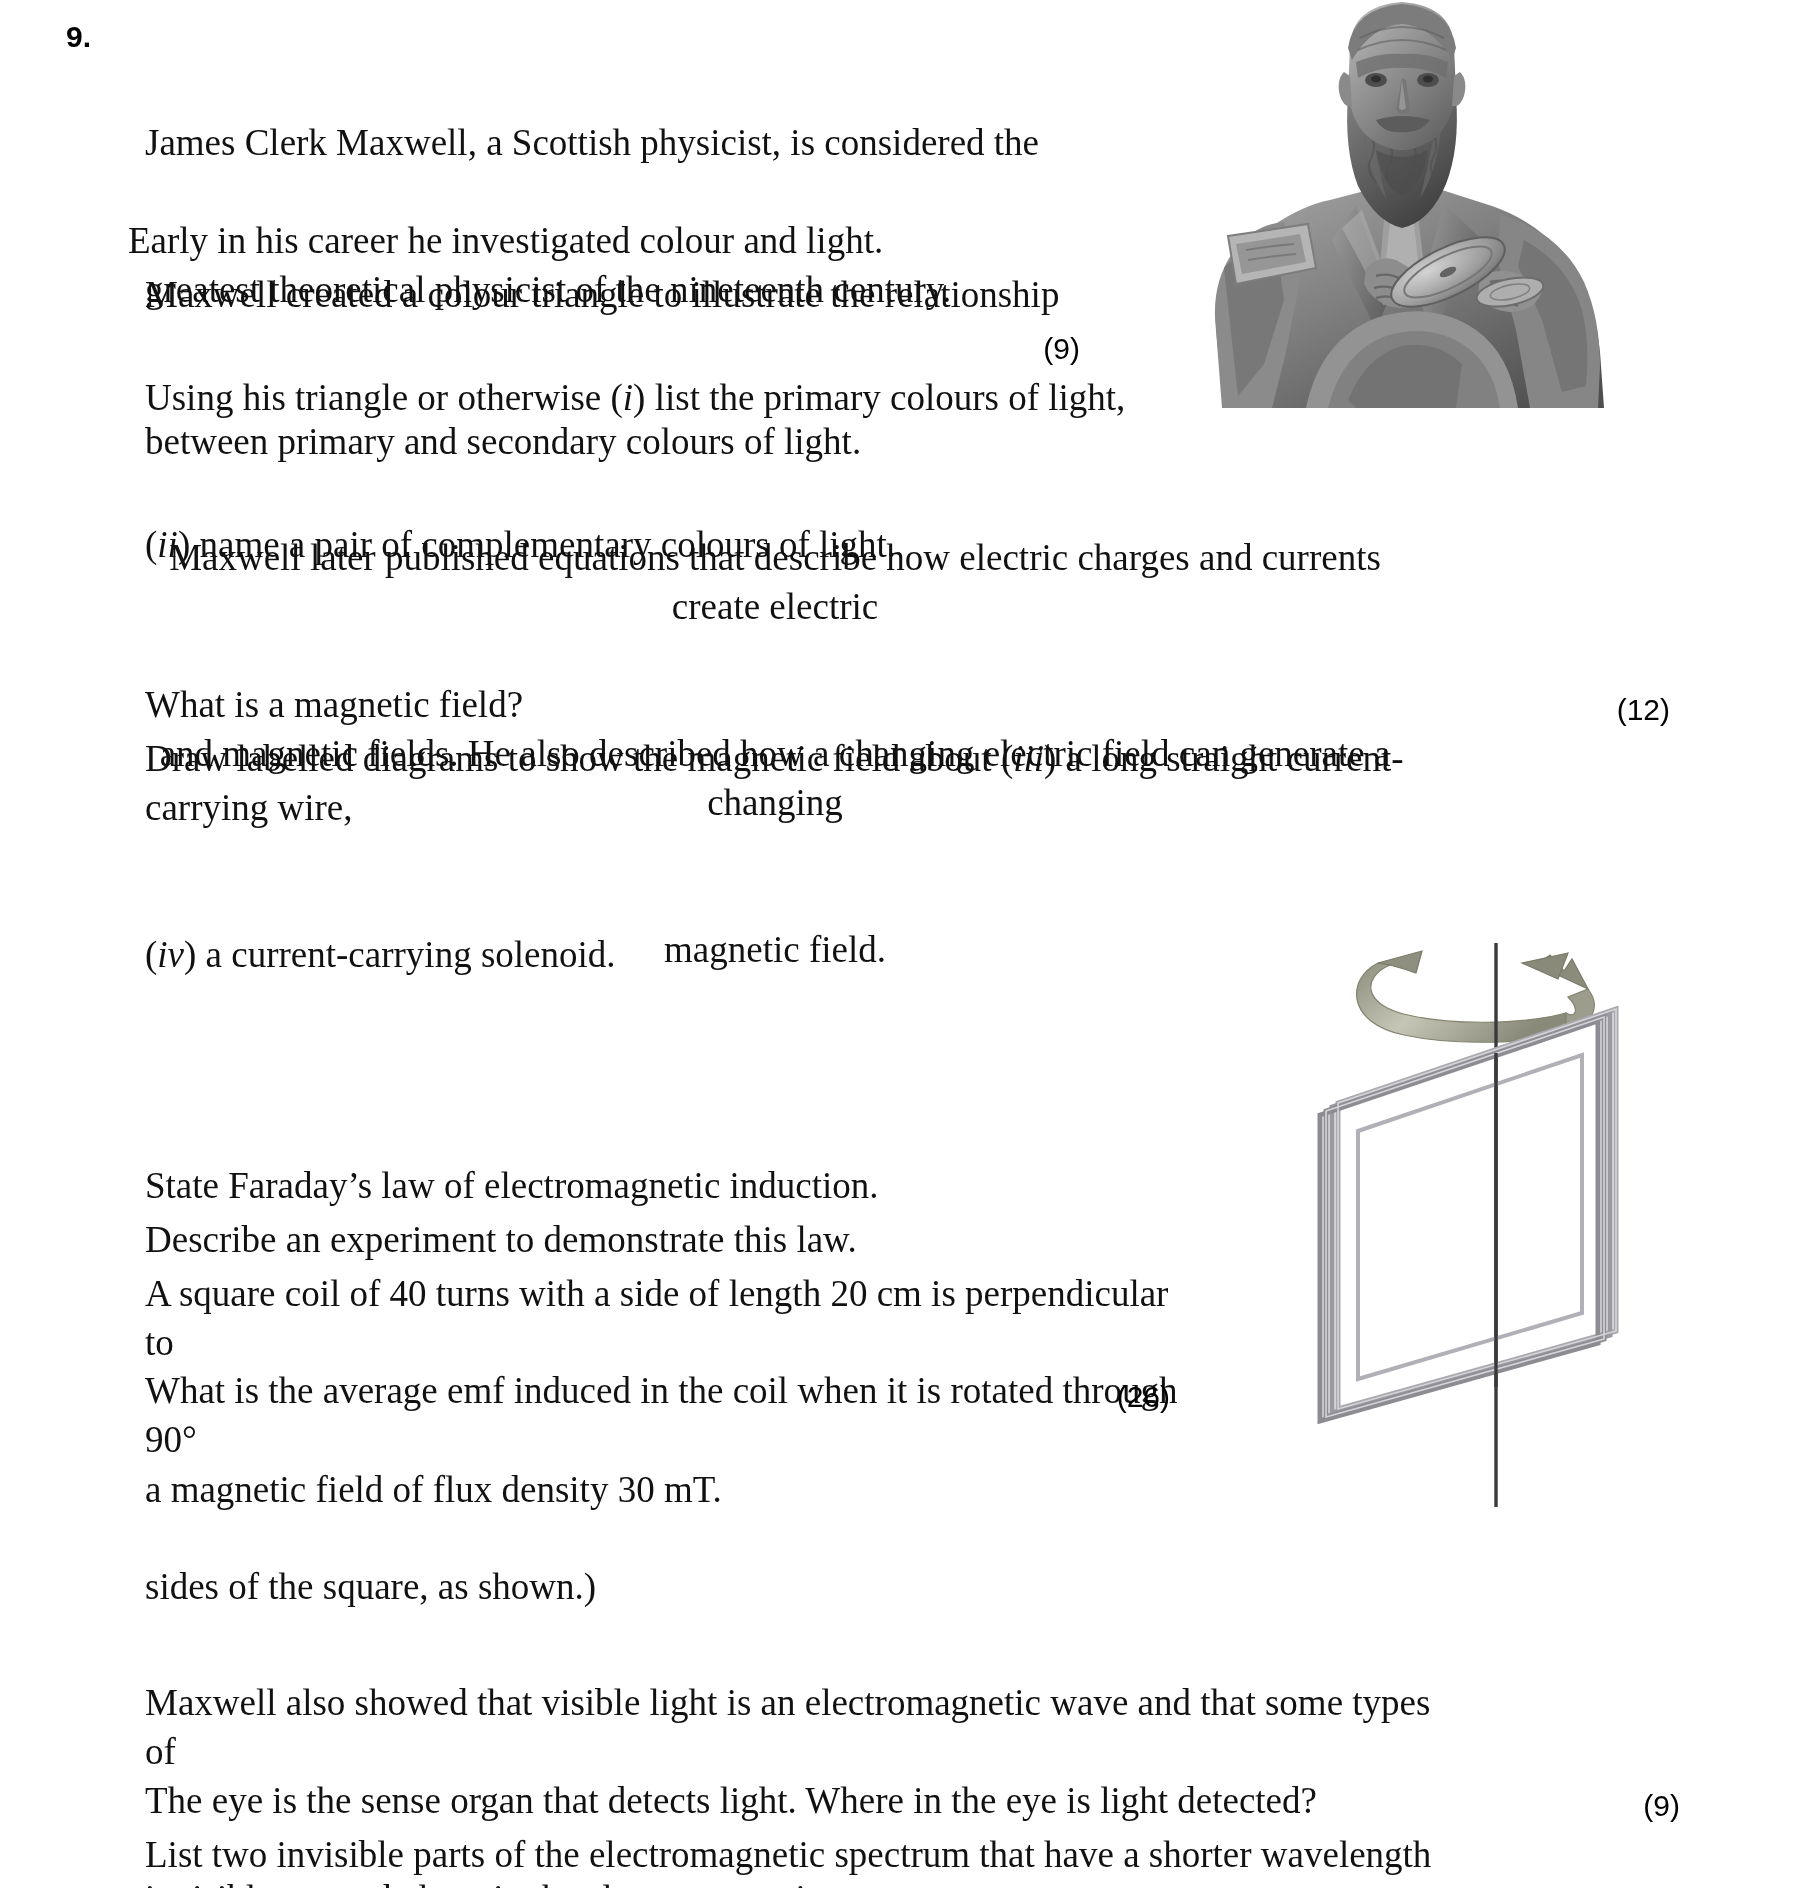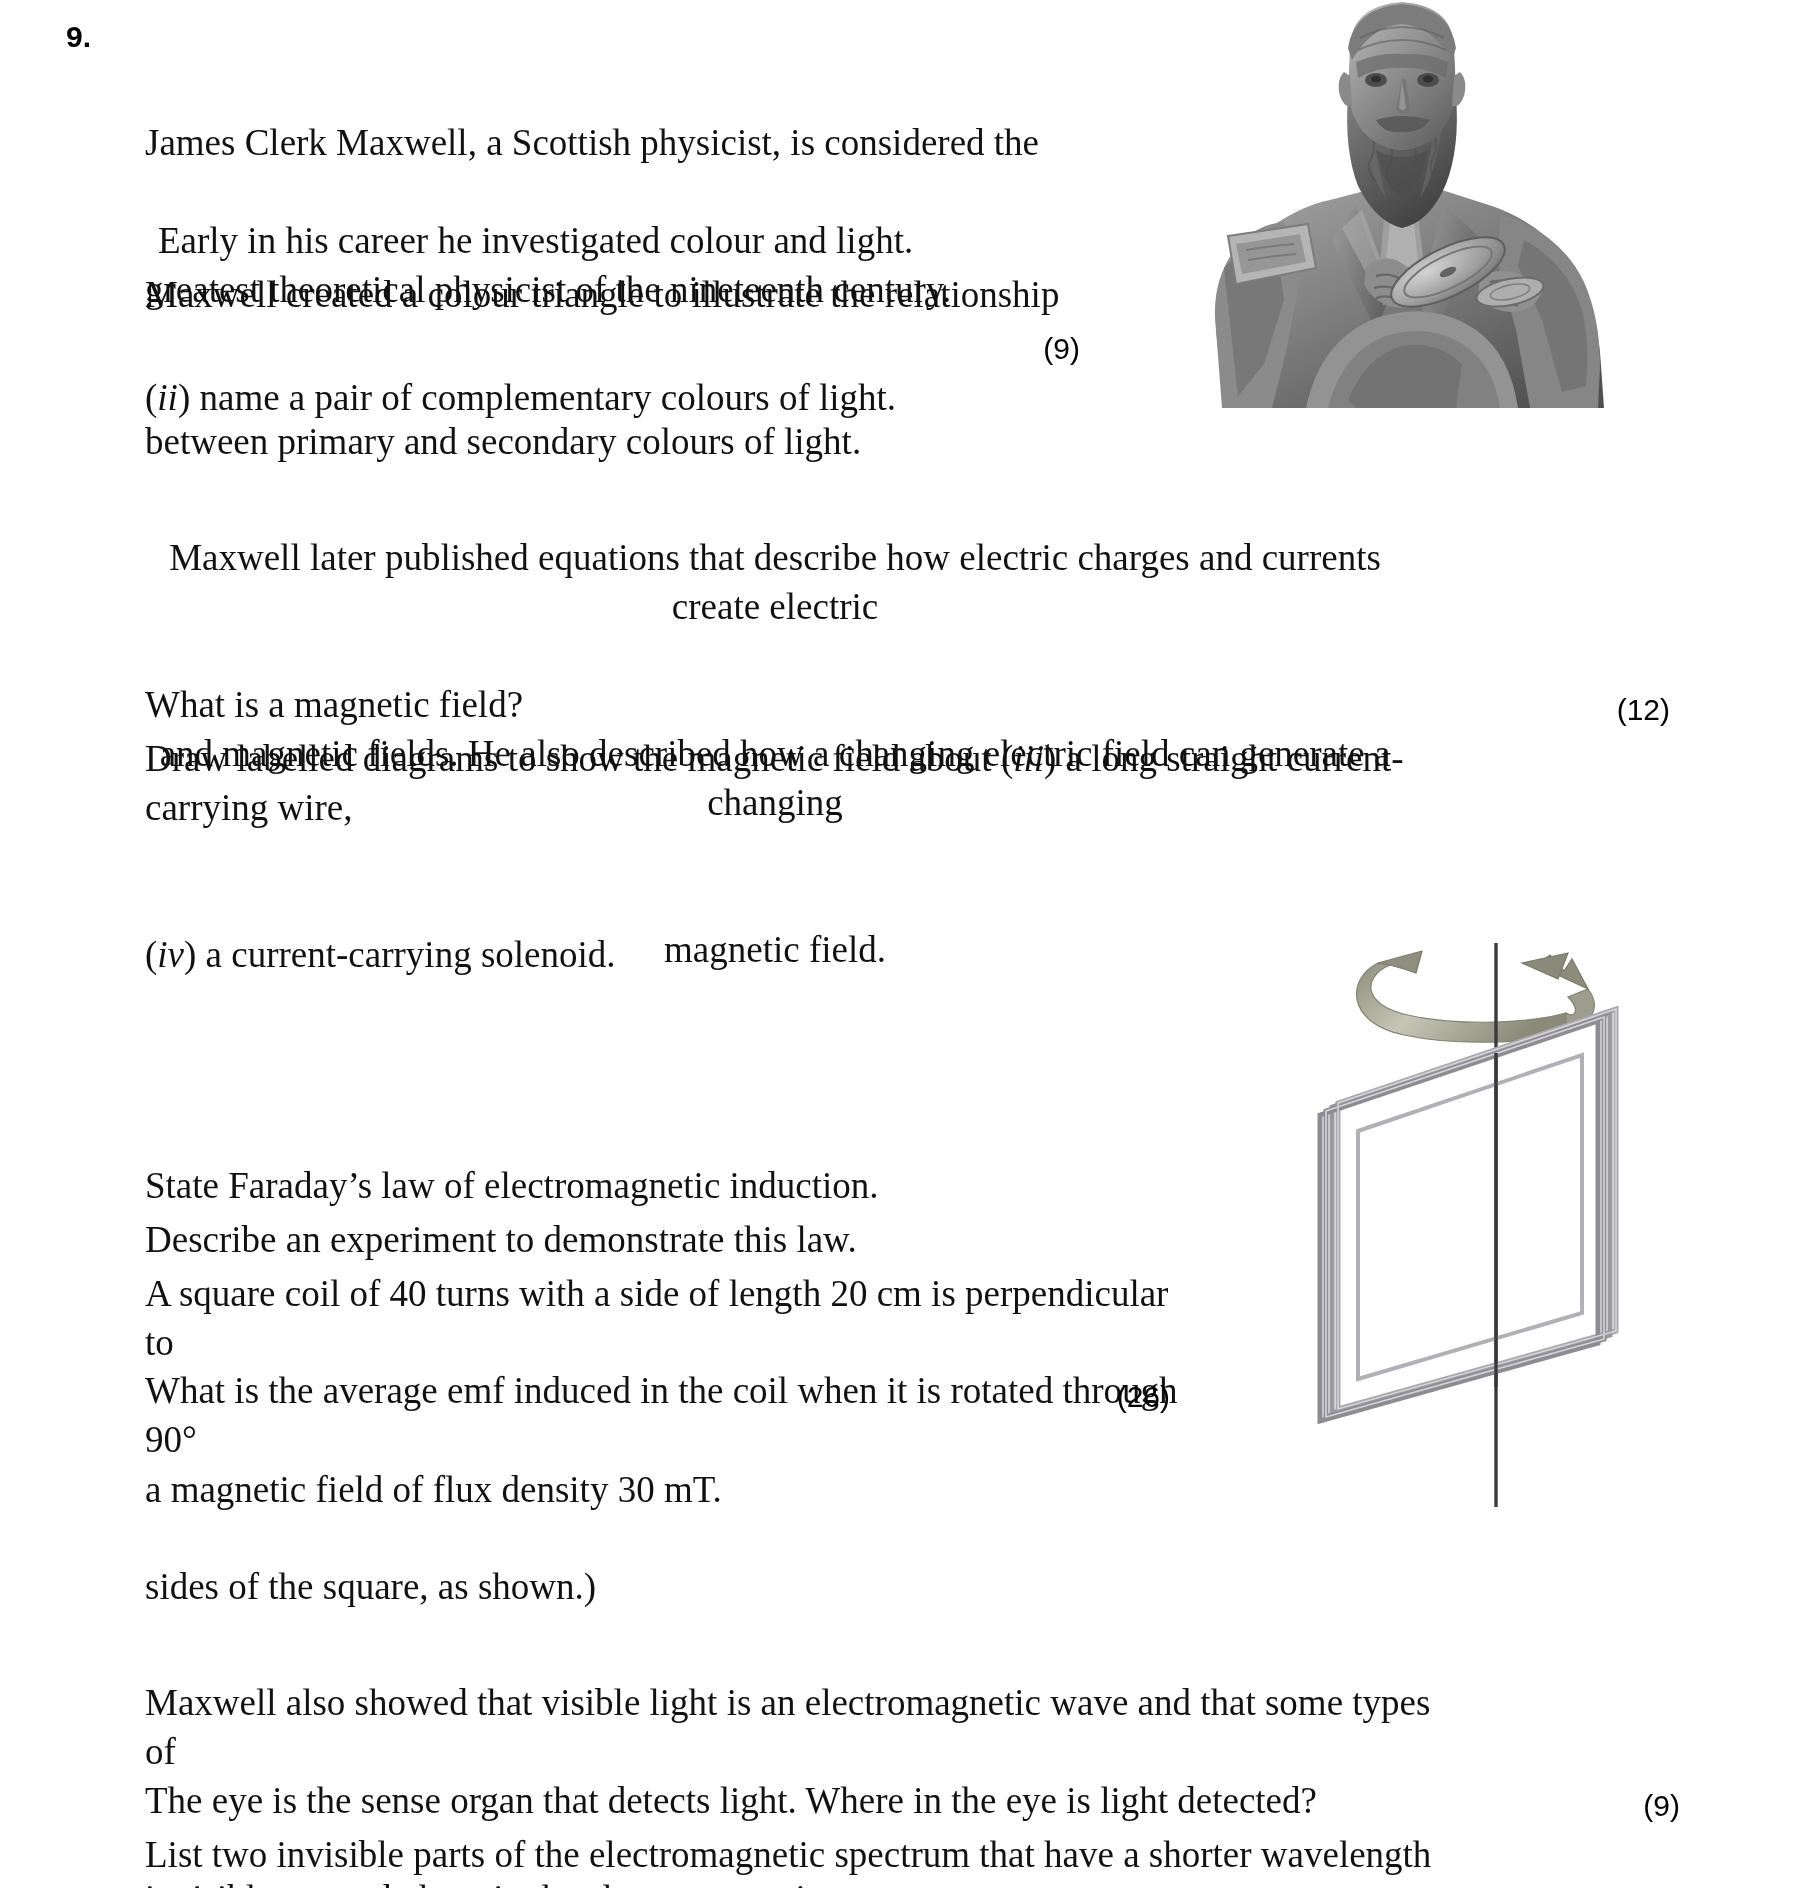--- a/index.html
+++ b/index.html
@@ -207,30 +207,31 @@
         <path d="M68 260 q24 -4 48 -6"></path>
       </g>
     </svg>
   </div>
 
   <div class="block" style="left:145px; top:20px; width:1000px;">
     <div>James Clerk Maxwell, a Scottish physicist, is considered the</div>
     <div>greatest theoretical physicist of the nineteenth century.</div>
   </div>
 
-  <div class="block" style="left:158px; top:118px; width:1000px;">
+  <div class="block" style="left:128px; top:118px; width:1000px;">
     <div>Early in his career he investigated colour and light.</div>
   </div>
 
   <div class="block" style="left:145px; top:172px; width:1000px;">
     <div>Maxwell created a colour triangle to illustrate the relationship</div>
     <div>between primary and secondary colours of light.</div>
   </div>
 
   <div class="block" style="left:145px; top:275px; width:1020px;">
+    <div><span>Using his triangle or otherwise (</span><span class="it">i</span><span>) list the primary colours of light,</span></div>
     <div><span>(</span><span class="it">ii</span><span>) name a pair of complementary colours of light.</span></div>
   </div>
   <div class="mark" style="left:880px; top:324px; width:200px;">(9)</div>
 
   <div class="block" style="left:145px; top:435px; width:1260px;text-align:center;">
     <div>Maxwell later published equations that describe how electric charges and currents create electric</div>
     <div>and magnetic fields. He also described how a changing electric field can generate a changing</div>
     <div>magnetic field.</div>
   </div>
 

